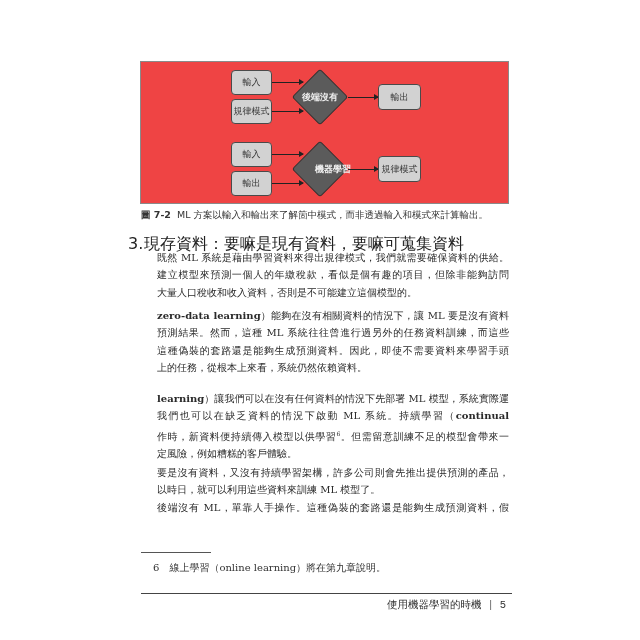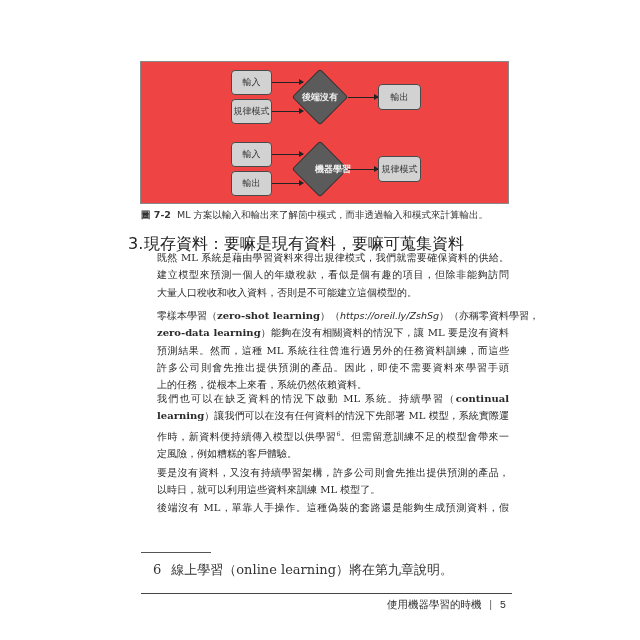--- a/index.html
+++ b/index.html
@@ -48,21 +48,21 @@
     position: absolute; left: 157px; width: 352px; font-size: 10px; line-height: 17.3px;
     color: #2a2a2a; text-align: justify;
   }
   .para .line { display: block; white-space: nowrap; text-align-last: justify; text-align: justify; }
   .para .line.last { text-align-last: left; }
   .en { font-weight: bold; }
   .link { font-style: italic; font-family: "DejaVu Sans", "Liberation Sans", sans-serif; font-size: 9.5px; }
   sup { font-size: 6px; }
 
   .fn-rule { position: absolute; left: 141px; top: 552px; width: 70px; height: 1px; background: #555; }
-  .footnote { position: absolute; left: 141px; top: 561px; font-size: 13px; color: #333; white-space: nowrap; padding-left: 12px; }
+  .footnote { position: absolute; left: 141px; top: 561px; font-size: 10px; color: #333; white-space: nowrap; padding-left: 12px; }
   .footnote .fn-num { margin-right: 10px; }
 
   .footer-rule { position: absolute; left: 141px; top: 593px; width: 371px; height: 1px; background: #444; }
   .footer {
     position: absolute; right: 134px; top: 598px; font-family: Liberation Mono, monospace;
     font-size: 10.5px; color: #333; white-space: nowrap; margin-left: 31px;
   }
   .footer .sep { margin: 0 6px; color: #666; }
 </style>
 </head>
@@ -99,30 +99,29 @@
     <span class="num">3.</span><span>現存資料：要嘛是現有資料，要嘛可蒐集資料</span>
   </div>
 
   <div class="para" style="top:249px;">
     <span class="line">既然 ML 系統是藉由學習資料來得出規律模式，我們就需要確保資料的供給。</span>
     <span class="line">建立模型來預測一個人的年繳稅款，看似是個有趣的項目，但除非能夠訪問</span>
     <span class="line last">大量人口稅收和收入資料，否則是不可能建立這個模型的。</span>
   </div>
 
   <div class="para" style="top:307px;">
-    <span class="line"><span>零樣本學習（</span><span class="en">zero-shot learning</span><span>）（</span><span class="link">https://oreil.ly/ZshSg</span><span>）（亦稱零資料學習，</span></span>
     <span class="line"><span class="en">zero-data learning</span><span>）能夠在沒有相關資料的情況下，讓 ML 要是沒有資料</span></span>
     <span class="line">預測結果。然而，這種 ML 系統往往曾進行過另外的任務資料訓練，而這些</span>
-    <span class="line">許多公司則會先推出提供預測的產品。因此，即使不需要資料來學習手頭</span>
+    <span class="line">這種偽裝的套路還是能夠生成預測資料。因此，即使不需要資料來學習手頭</span>
     <span class="line last">上的任務，從根本上來看，系統仍然依賴資料。</span>
   </div>
 
   <div class="para" style="top:390px;">
+    <span class="line"><span class="en">learning</span><span>）讓我們可以在沒有任何資料的情況下先部署 ML 模型，系統實際運</span></span>
     <span class="line"><span>我們也可以在缺乏資料的情況下啟動 ML 系統。持續學習（</span><span class="en">continual</span></span>
-    <span class="line"><span class="en">learning</span><span>）讓我們可以在沒有任何資料的情況下先部署 ML 模型，系統實際運</span></span>
     <span class="line"><span>作時，新資料便持續傳入模型以供學習</span><sup>6</sup><span>。但需留意訓練不足的模型會帶來一</span></span>
     <span class="line last">定風險，例如糟糕的客戶體驗。</span>
   </div>
 
   <div class="para" style="top:464px;">
     <span class="line">要是沒有資料，又沒有持續學習架構，許多公司則會先推出提供預測的產品，</span>
     <span class="line last">以時日，就可以利用這些資料來訓練 ML 模型了。</span>
     <span class="line">後端沒有 ML，單靠人手操作。這種偽裝的套路還是能夠生成預測資料，假</span>
   </div>
 

